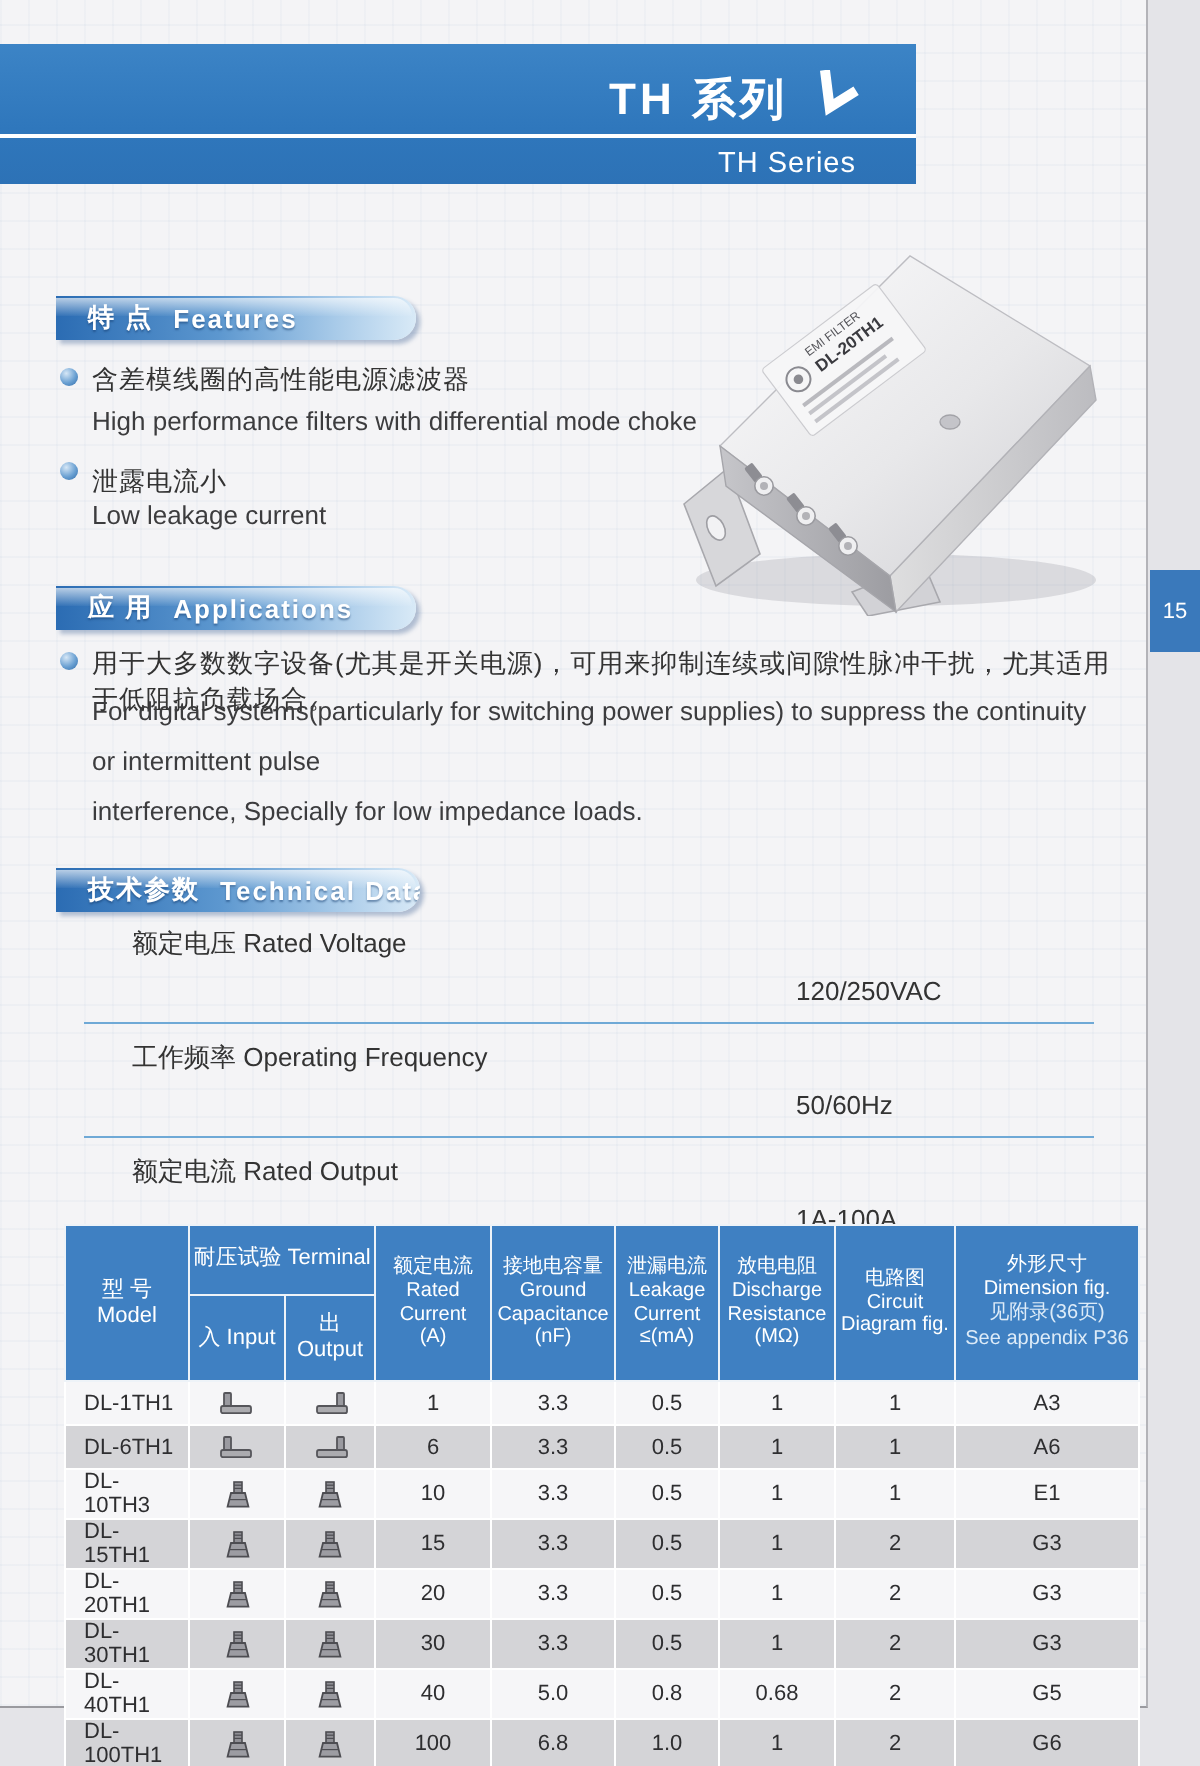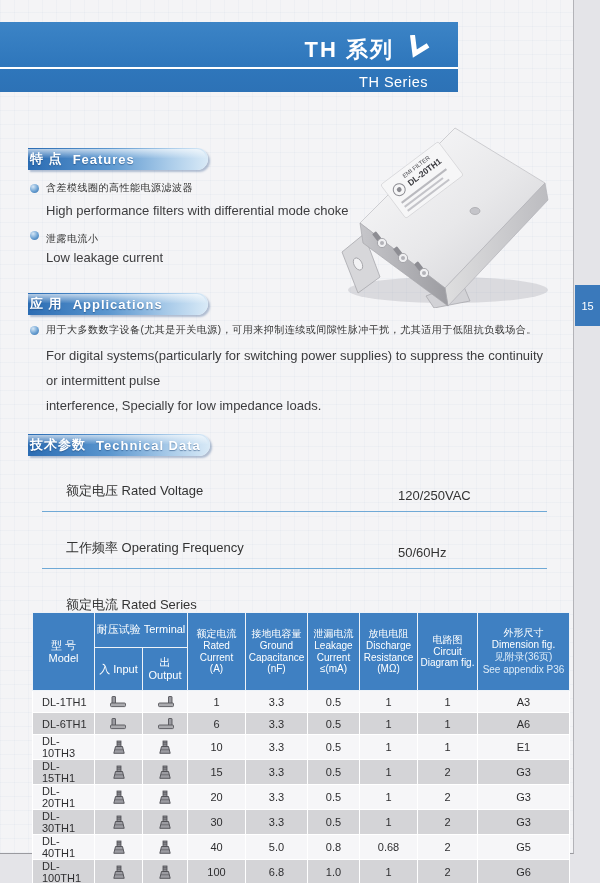--- a/index.html
+++ b/index.html
@@ -38,42 +38,42 @@
     position:absolute; right:30px; top:52px;
     font-size:14.5px; color:#fff; letter-spacing:.5px;
   }
   
   .banner {
     position:absolute; left:28px; width:180px; height:22px;
     background:linear-gradient(90deg,#2b6cb3 0%, #5c97cf 45%, #a9cbe9 78%, #d9eaf7 100%);
     border-radius:0 11px 11px 0;
     box-shadow:2px 2px 2px rgba(50,85,140,.35);
     display:flex; align-items:center; gap:10px;
-    padding-left:2px; overflow:hidden;
+    padding-left:16px; overflow:hidden;
   }
   .banner::after {
     content:""; position:absolute; left:0; right:2px; top:1px; height:9px;
     background:linear-gradient(180deg,rgba(255,255,255,.66),rgba(255,255,255,.04));
     border-radius:0 10px 0 0; pointer-events:none;
   }
   .banner span {
     color:#fff; font-size:13px; font-weight:bold; letter-spacing:1px;
     text-shadow:0 1px 1px rgba(20,60,110,.5); white-space:nowrap;
   }
   
   .bullet {
     position:absolute; width:9px; height:9px; border-radius:50%;
     background:radial-gradient(circle at 35% 30%, #d6e7f6, #6aa0d2 55%, #2f6aa8);
   }
-  .txt-zh { position:absolute; font-size:10px; color:#333; letter-spacing:.5px; }
+  .txt-zh { position:absolute; font-size:13px; color:#333; letter-spacing:.5px; }
   .txt-en { position:absolute; font-size:13px; color:#3c3c3e; white-space:pre-line; line-height:25px; }
   
   .tech-table { position:absolute; left:42px; top:455px; width:505px; }
   .trow { display:flex; border-bottom:1px solid #6fa9d6; padding:8px 0 5px; }
-  .tlabel { width:356px; padding-left:24px; font-size:13px; color:#333; white-space:pre-line; line-height:1.45;margin-top:19px; }
+  .tlabel { width:356px; padding-left:24px; font-size:13px; color:#333; white-space:pre-line; line-height:1.45; }
   .tvalue { flex:1; font-size:13px; color:#333; white-space:pre-line; line-height:1.45;margin-top:24px; }
   
   .models { position:absolute; left:32px; top:612px; width:537px; border-collapse:collapse; table-layout:fixed; }
   .models th {
     background:#3f80c2; color:#fff; font-weight:normal;
     border:1px solid #eef3f8; vertical-align:middle; text-align:center;
     font-size:10px; line-height:1.18; white-space:pre-line; padding:2px 0;
   }
   .models .th-big { font-size:11px; }
   .models .dim-note { display:block; font-size:10px; color:#ddebf8; line-height:1.25; margin-top:1px; white-space:pre-line; }
@@ -199,21 +199,22 @@
   <div class="tech-table">
     <div class="trow">
       <div class="tlabel">额定电压 Rated Voltage</div>
       <div class="tvalue">120/250VAC</div>
     </div>
     <div class="trow">
       <div class="tlabel">工作频率 Operating Frequency</div>
       <div class="tvalue">50/60Hz</div>
     </div>
     <div class="trow">
-      <div class="tlabel">额定电流 Rated Series</div>
+      <div class="tlabel">额定电流 Rated Output</div>
+      <div class="tvalue">1A-100A</div>
     </div>
     <div class="trow">
       <div class="tlabel">耐压试验:(一分钟)
 Test Voltage (1min)</div>
     </div>
     <div class="trow">
       <div class="tlabel">气候类别 Climatic Category</div>
       <div class="tvalue">25/085/21</div>
     </div>
   </div>

